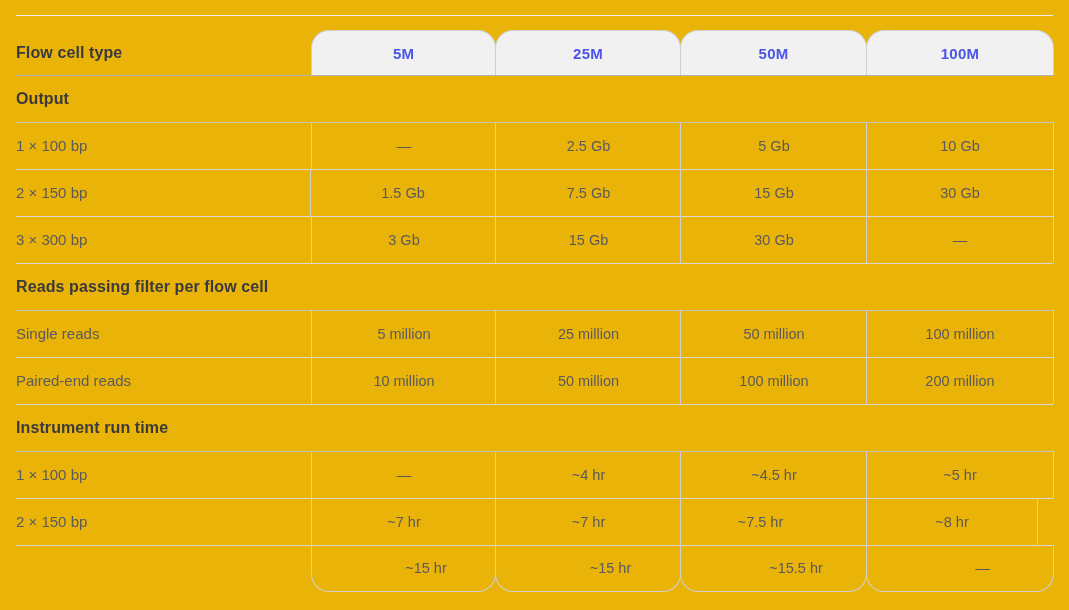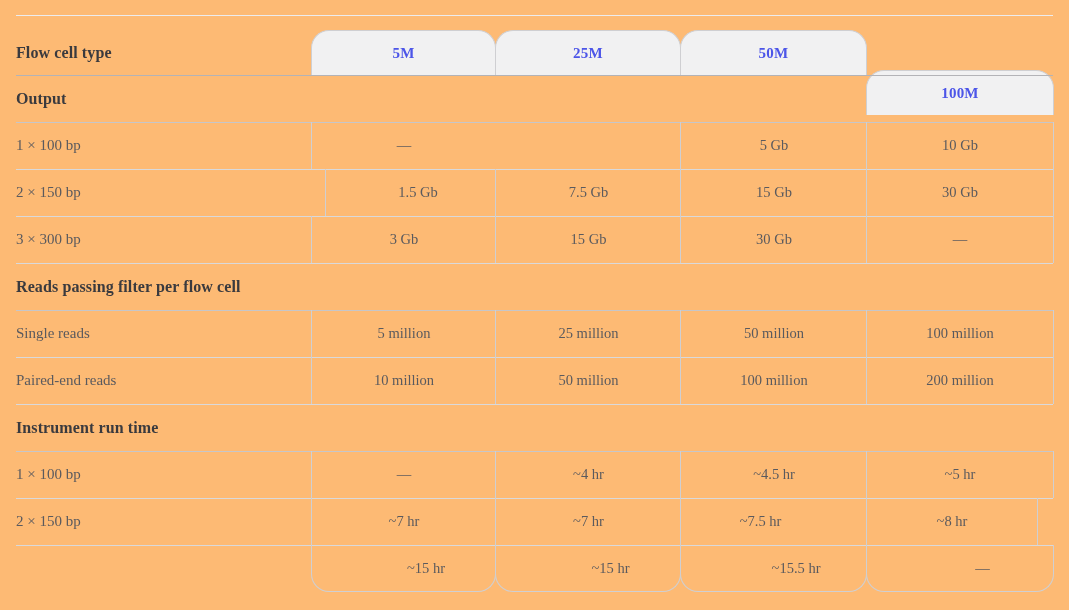--- a/index.html
+++ b/index.html
@@ -1,22 +1,22 @@
 <!DOCTYPE html>
 <html><head>
 <meta charset="utf-8">
 <style>
   * { box-sizing: border-box; }
   html, body { margin: 0; padding: 0; background: #ffffff; }
   #page {
     position: relative;
     width: 1069px;
     height: 610px;
-    background: #fdba74;
-    font-family: Liberation Serif, serif;
+    background: #eab308;
+    font-family: Liberation Sans, sans-serif;
     overflow: hidden;
   }
   .hline { position: absolute; left: 16px; width: 1037px; height: 1px; }
   .line-top     { background: var(--top-line); }
   .line-header  { background: var(--header-line); }
   .line-section { background: var(--section-line); }
   .line-row     { background: var(--row-line); }
 
   .header-band { position: absolute; top: 0; left: 0; width: 100%; height: 76px; }
   .flowcell-label {
@@ -31,21 +31,21 @@
     border-bottom: none;
     border-radius: 18px 18px 0 0;
     text-align: center; line-height: 45px;
     font-size: 15px; font-weight: 700;
     color: var(--accent);
     letter-spacing: .2px;
   }
   .pill-0 { left: 311px; width: 185px; }
   .pill-1 { left: 495px; width: 186px; }
   .pill-2 { left: 680px; width: 187px; }
-  .pill-3 { left: 866px; width: 188px; margin-top: 40px; }
+  .pill-3 { left: 866px; width: 188px; }
 
   .section-band { position: absolute; left: 0; width: 100%; }
   .section-band span {
     position: absolute; left: 16px; top: 0; height: 47px; line-height: 47px;
     font-size: 16px; font-weight: 700; color: var(--heading-text); letter-spacing: .1px;
   }
   .data-row { position: absolute; left: 0; width: 100%; }
   .row-label {
     position: absolute; left: 16px; top: 0; height: 100%;
     display: flex; align-items: center;
@@ -88,27 +88,28 @@
   <div id="table-body">
       <div class="hline line-top" style="top: 15px;"></div>
       <div class="hline line-header" style="top: 75px;"></div>
       <div class="section-band" style="top: 75px; height: 47px;">
         <span>Output</span>
       </div>
       <div class="hline line-section" style="top: 122px;"></div>
       <div class="data-row" style="top: 122px; height: 47px;">
         <div class="row-label">1 × 100 bp</div>
         <div class="cell" style="left: 311px; width: 185px;">—</div>
+        <div class="cell" style="left: 495px; width: 186px;">2.5 Gb</div>
         <div class="cell" style="left: 680px; width: 187px;">5 Gb</div>
         <div class="cell rightmost" style="left: 866px; width: 188px;">10 Gb</div>
       </div>
       <div class="hline line-row" style="top: 169px;"></div>
       <div class="data-row" style="top: 169px; height: 47px;">
         <div class="row-label">2 × 150 bp</div>
-        <div class="cell" style="left: 325px; width: 185px;">1.5 Gb</div>
+        <div class="cell" style="left: 310px; width: 185px;">1.5 Gb</div>
         <div class="cell" style="left: 495px; width: 186px;">7.5 Gb</div>
         <div class="cell" style="left: 680px; width: 187px;">15 Gb</div>
         <div class="cell rightmost" style="left: 866px; width: 188px;">30 Gb</div>
       </div>
       <div class="hline line-row" style="top: 216px;"></div>
       <div class="data-row" style="top: 216px; height: 47px;">
         <div class="row-label">3 × 300 bp</div>
         <div class="cell" style="left: 311px; width: 185px;">3 Gb</div>
         <div class="cell" style="left: 495px; width: 186px;">15 Gb</div>
         <div class="cell" style="left: 680px; width: 187px;">30 Gb</div>

